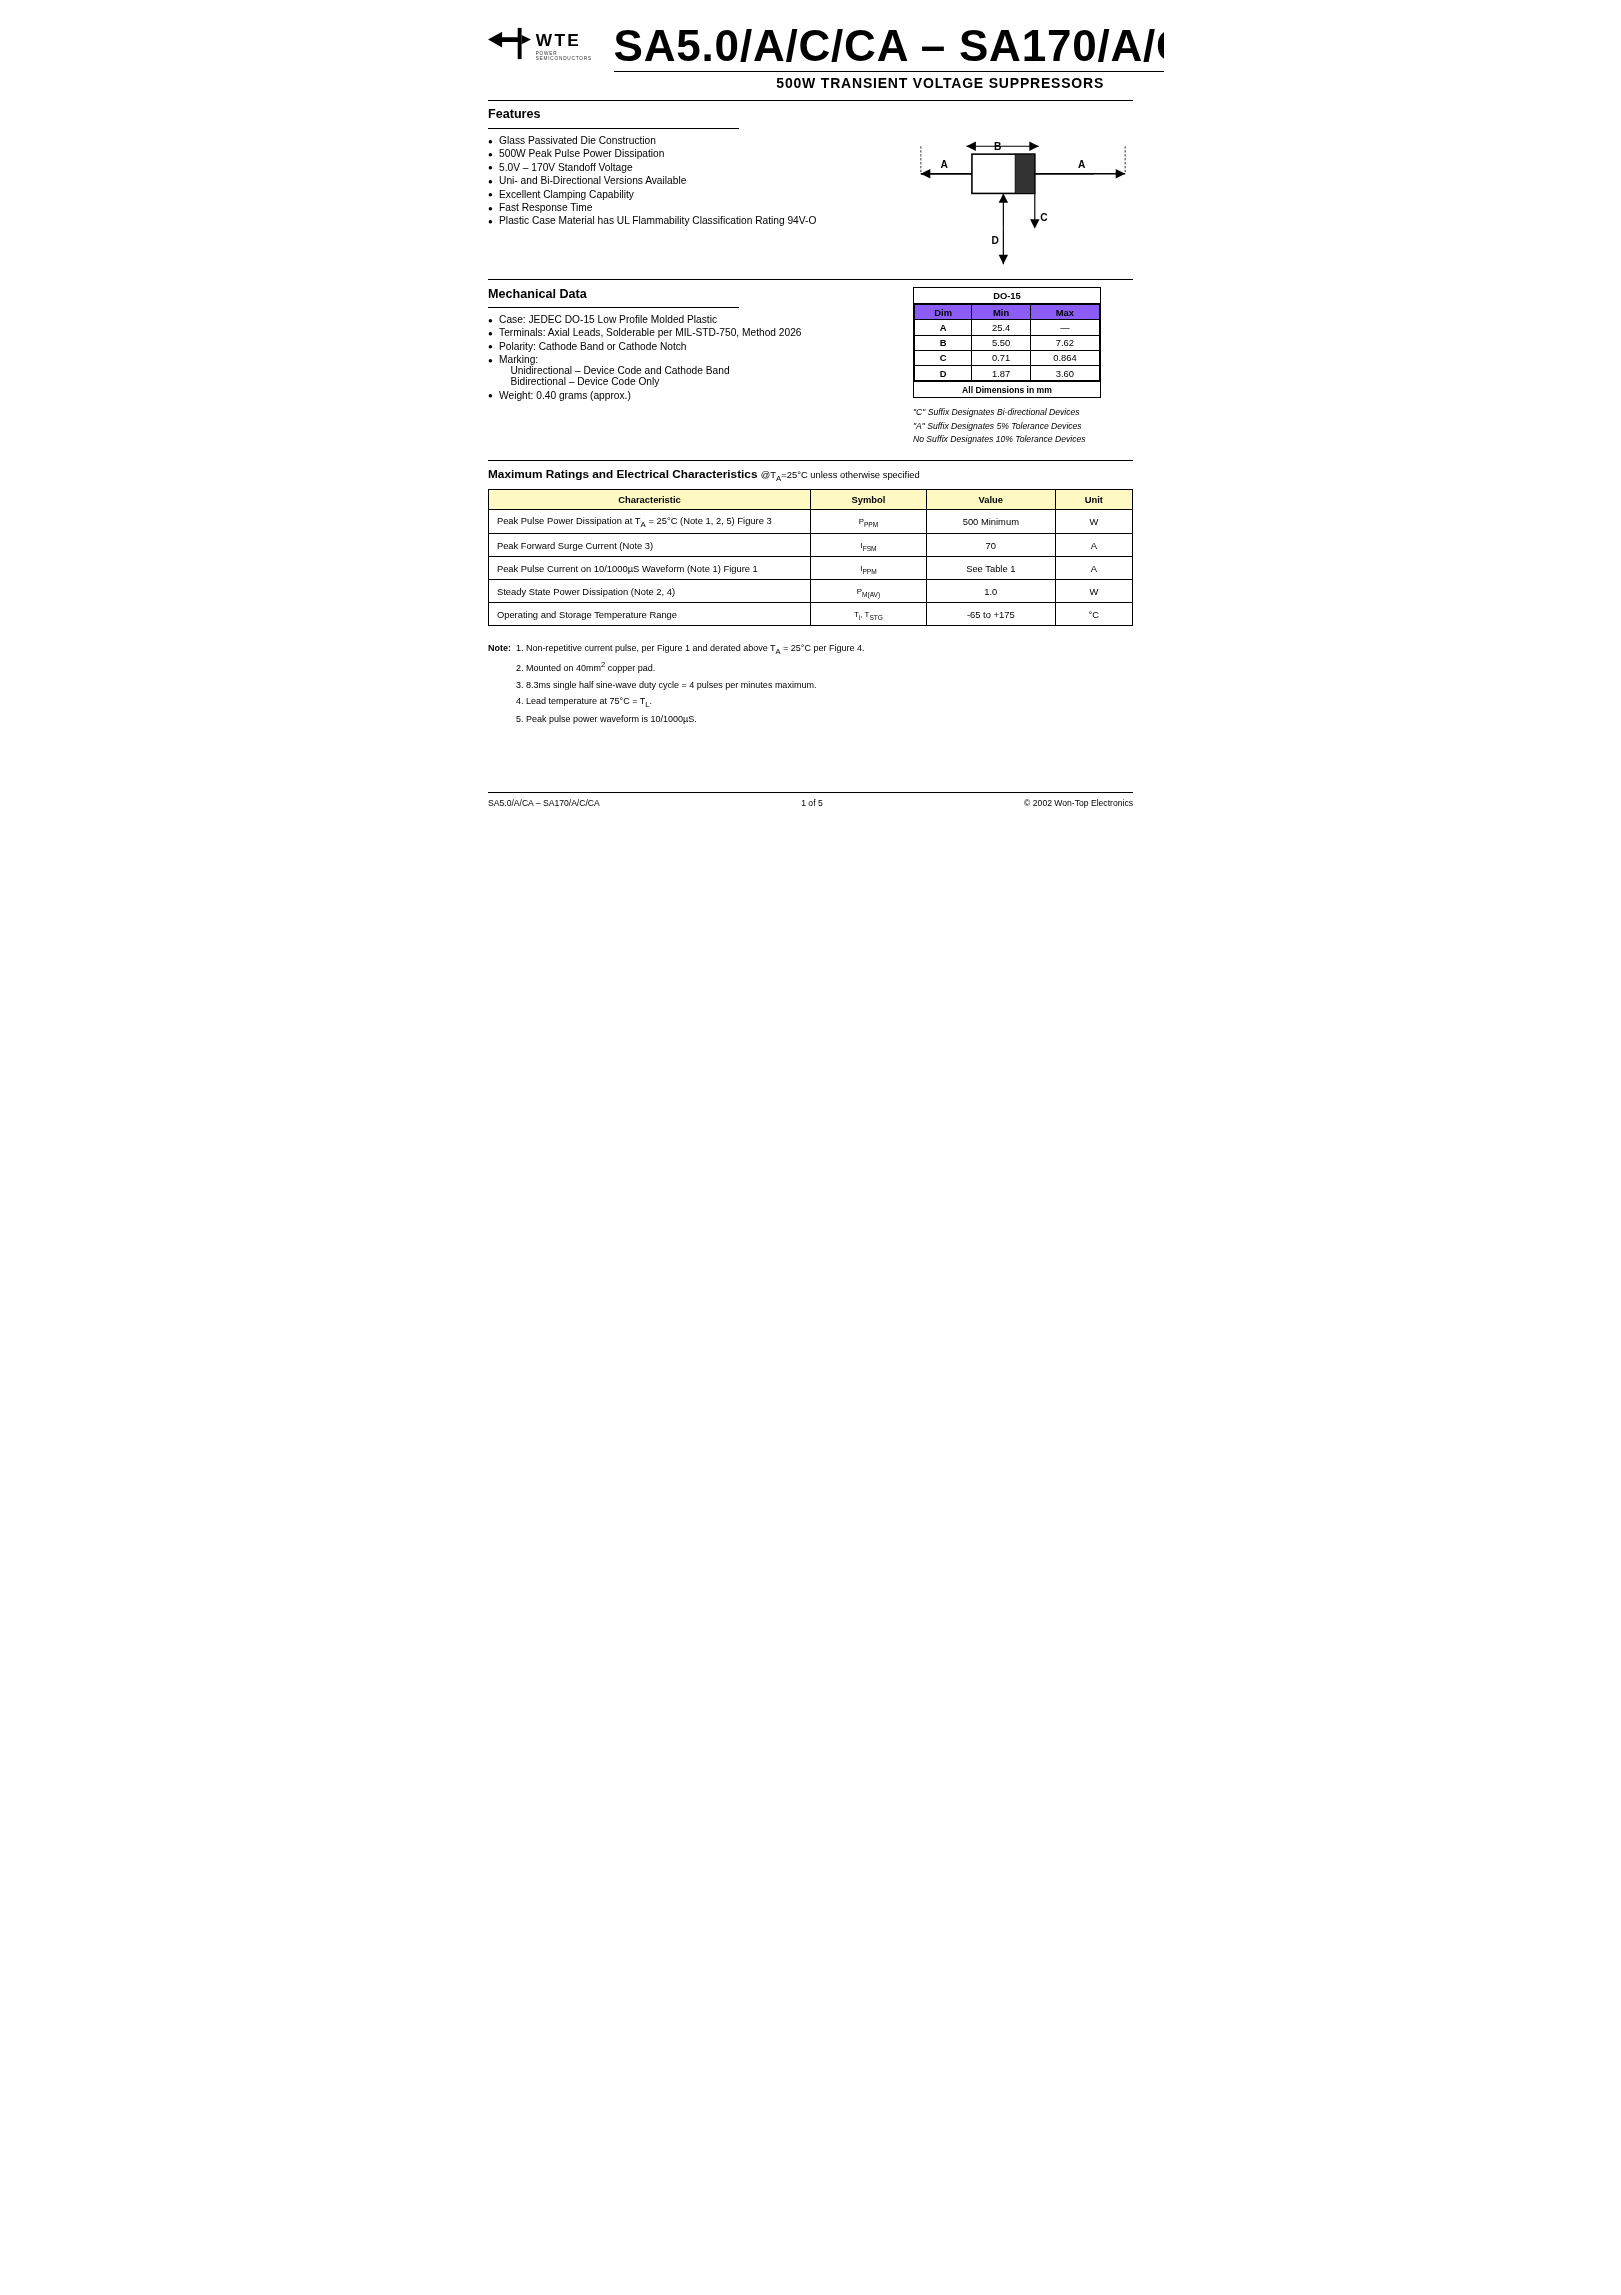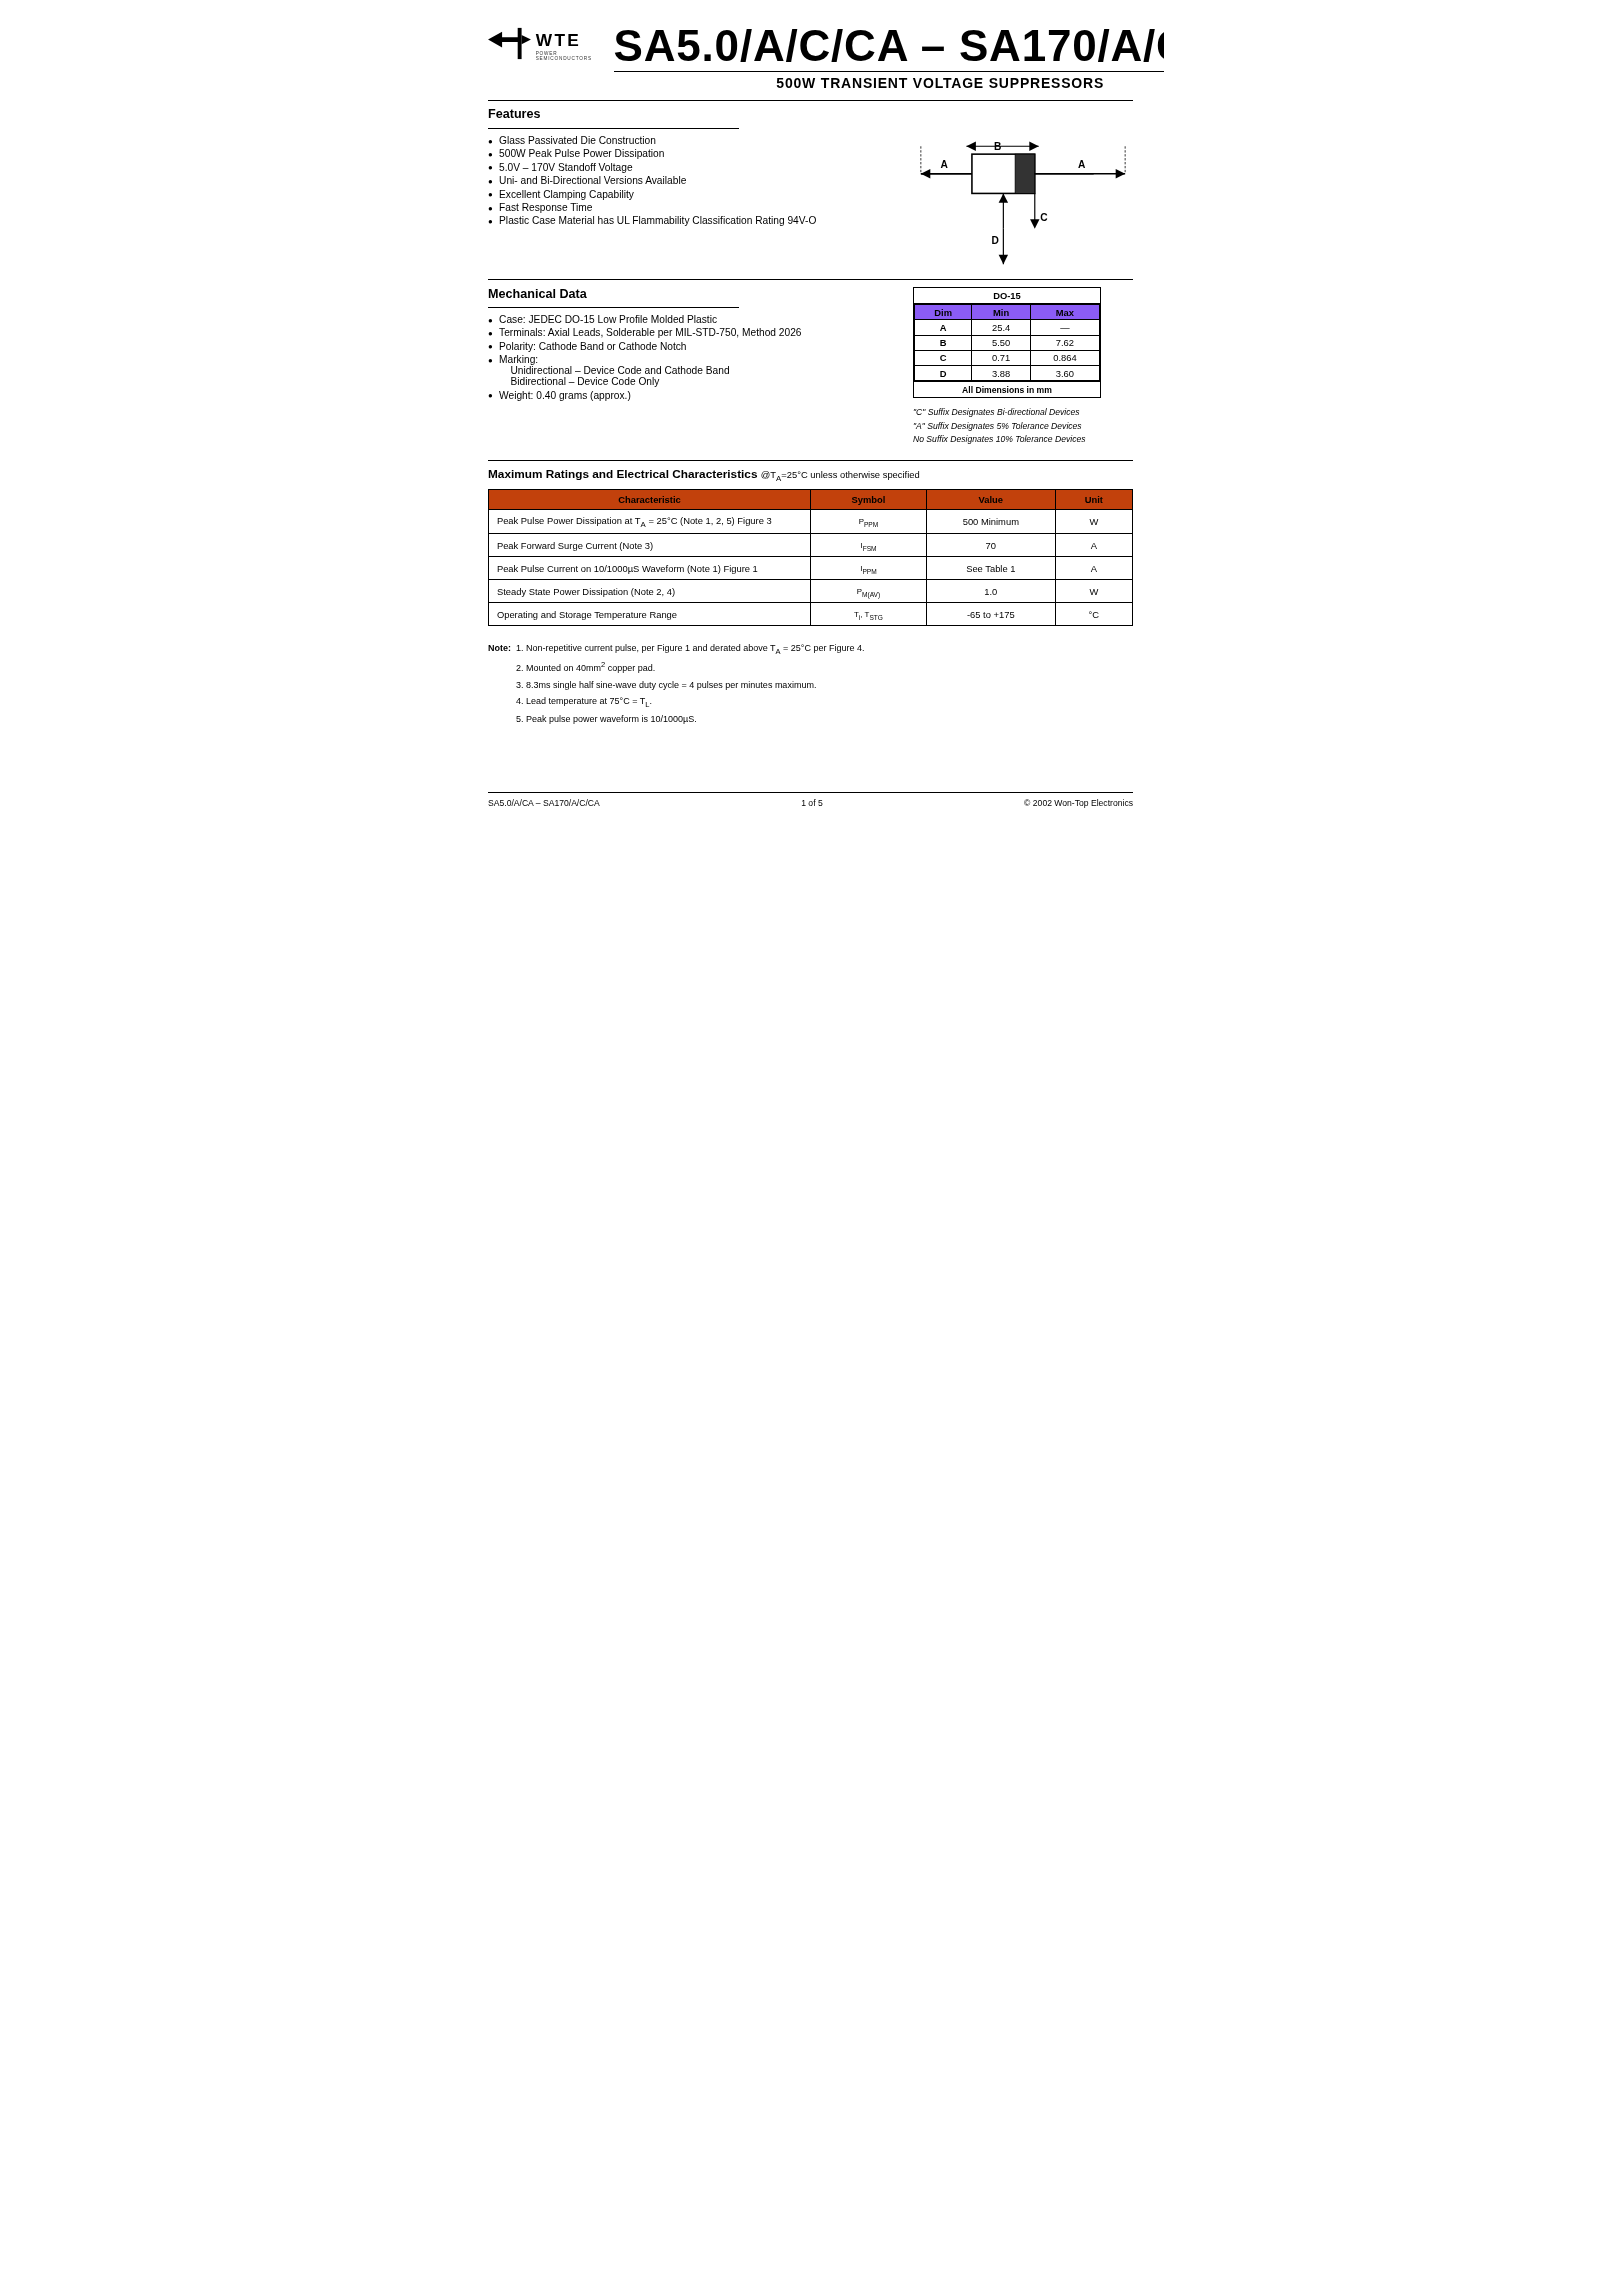--- a/index.html
+++ b/index.html
@@ -197,21 +197,21 @@
     .ratings-table {
       width: 100%;
       border-collapse: collapse;
       font-size: 9.4px;
       border: 0.8px solid #000;
     }
     .ratings-table th {
       border: 0.8px solid #000;
       padding: 3.9px 7.9px;
       font-weight: 700;
-      background: #c2410c;
+      background: #fef9c3;
     }
     .ratings-table td {
       border: 0.8px solid #000;
       padding: 4.7px 7.9px;
     }
     .ratings-table .col-char { width: 50%; }
     .ratings-table .col-sym { width: 18%; text-align: center; }
     .ratings-table .col-val { width: 20%; text-align: center; }
     .ratings-table .col-unit { width: 12%; text-align: center; }
     .sym { font-size: 7.9px; }
@@ -379,21 +379,21 @@
             <td>5.50</td>
             <td>7.62</td>
           </tr>
           <tr>
             <td class="bold">C</td>
             <td>0.71</td>
             <td>0.864</td>
           </tr>
           <tr>
             <td class="bold">D</td>
-            <td>3.88</td>
+            <td>1.87</td>
             <td>3.60</td>
           </tr>
         </tbody>
       </table>
       <div class="dim-note">All Dimensions in mm</div>
     </div>
     <div class="suffix-notes">
       <div>"C" Suffix Designates Bi-directional Devices</div>
       <div>"A" Suffix Designates 5% Tolerance Devices</div>
       <div>No Suffix Designates 10% Tolerance Devices</div>

